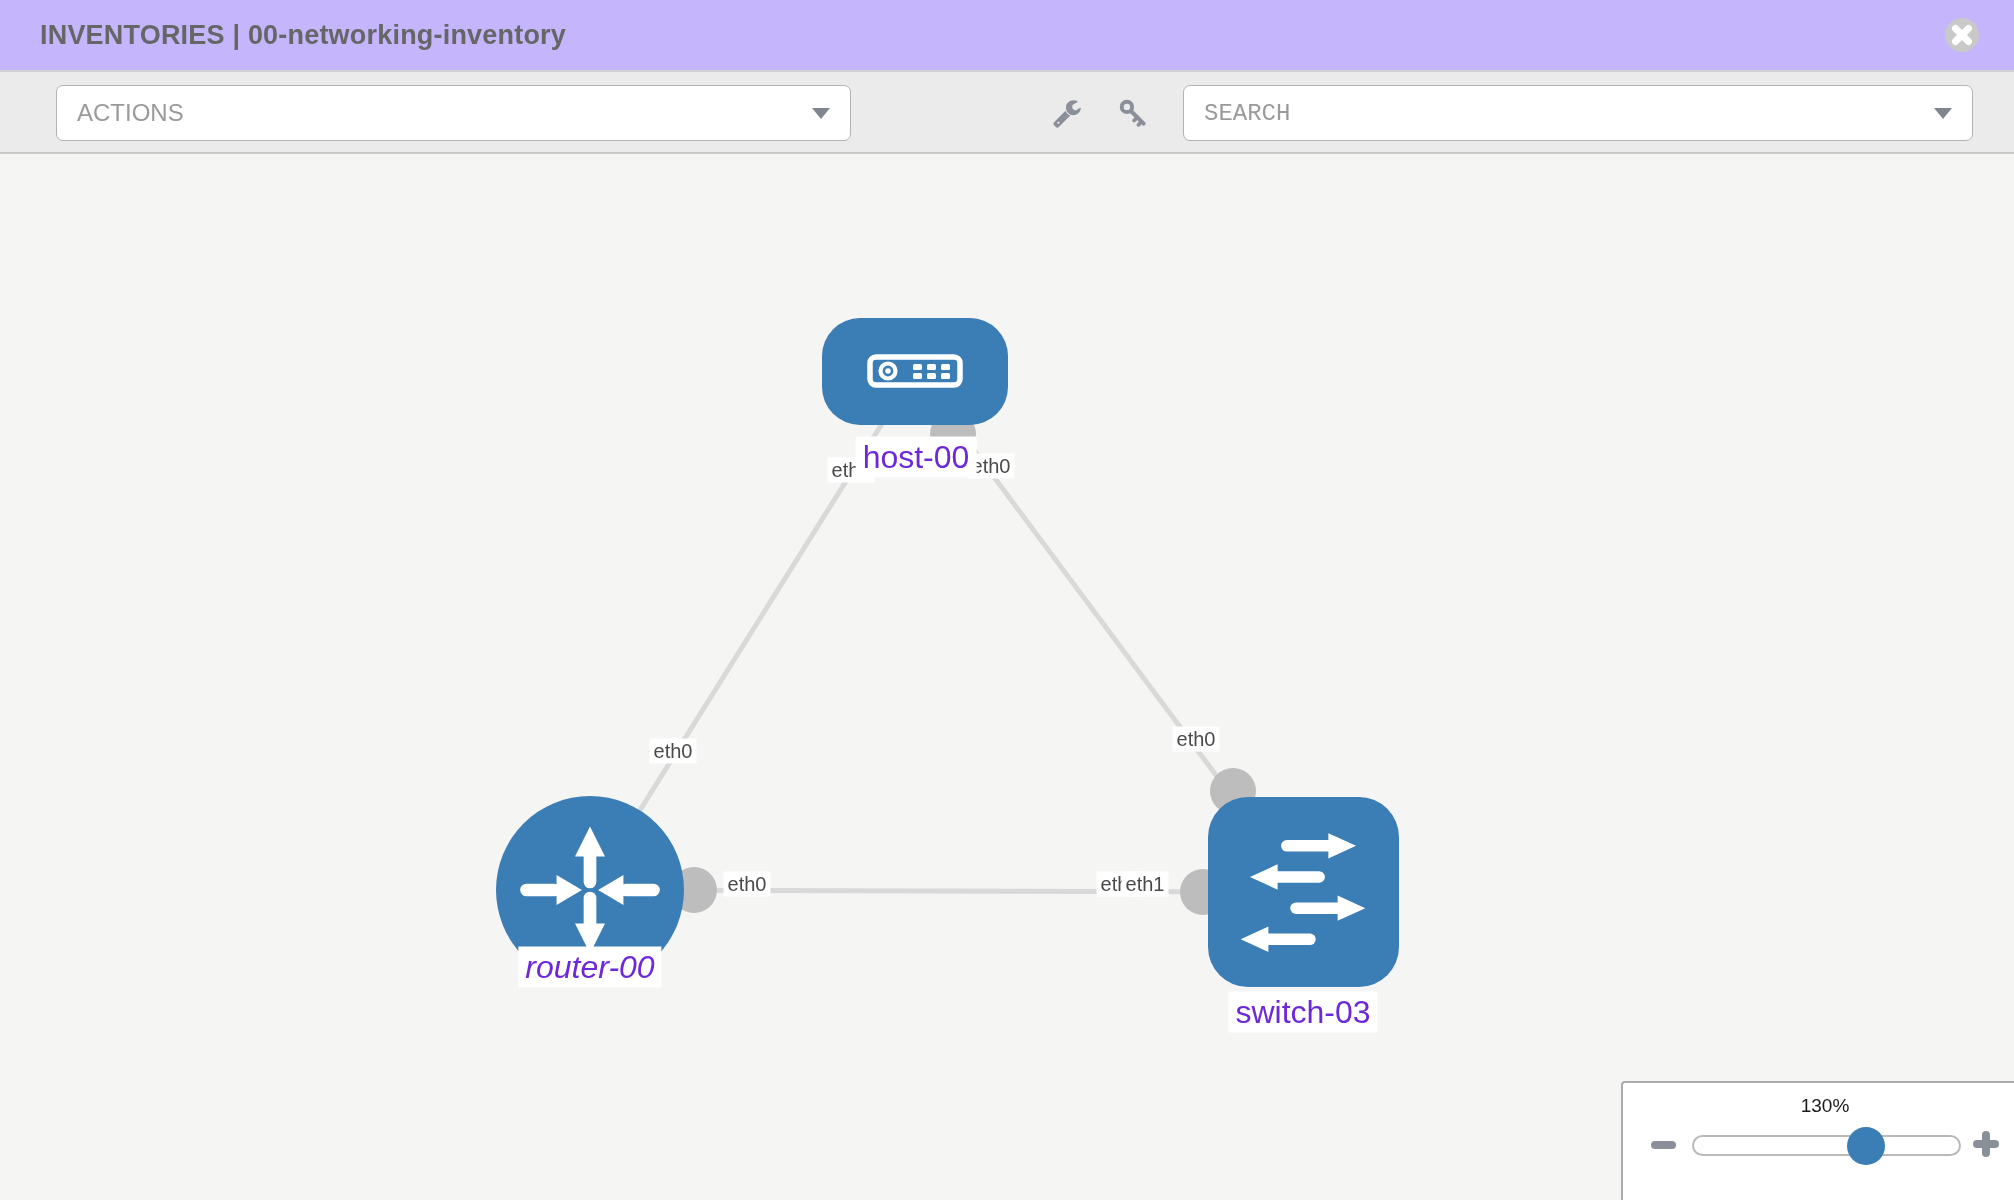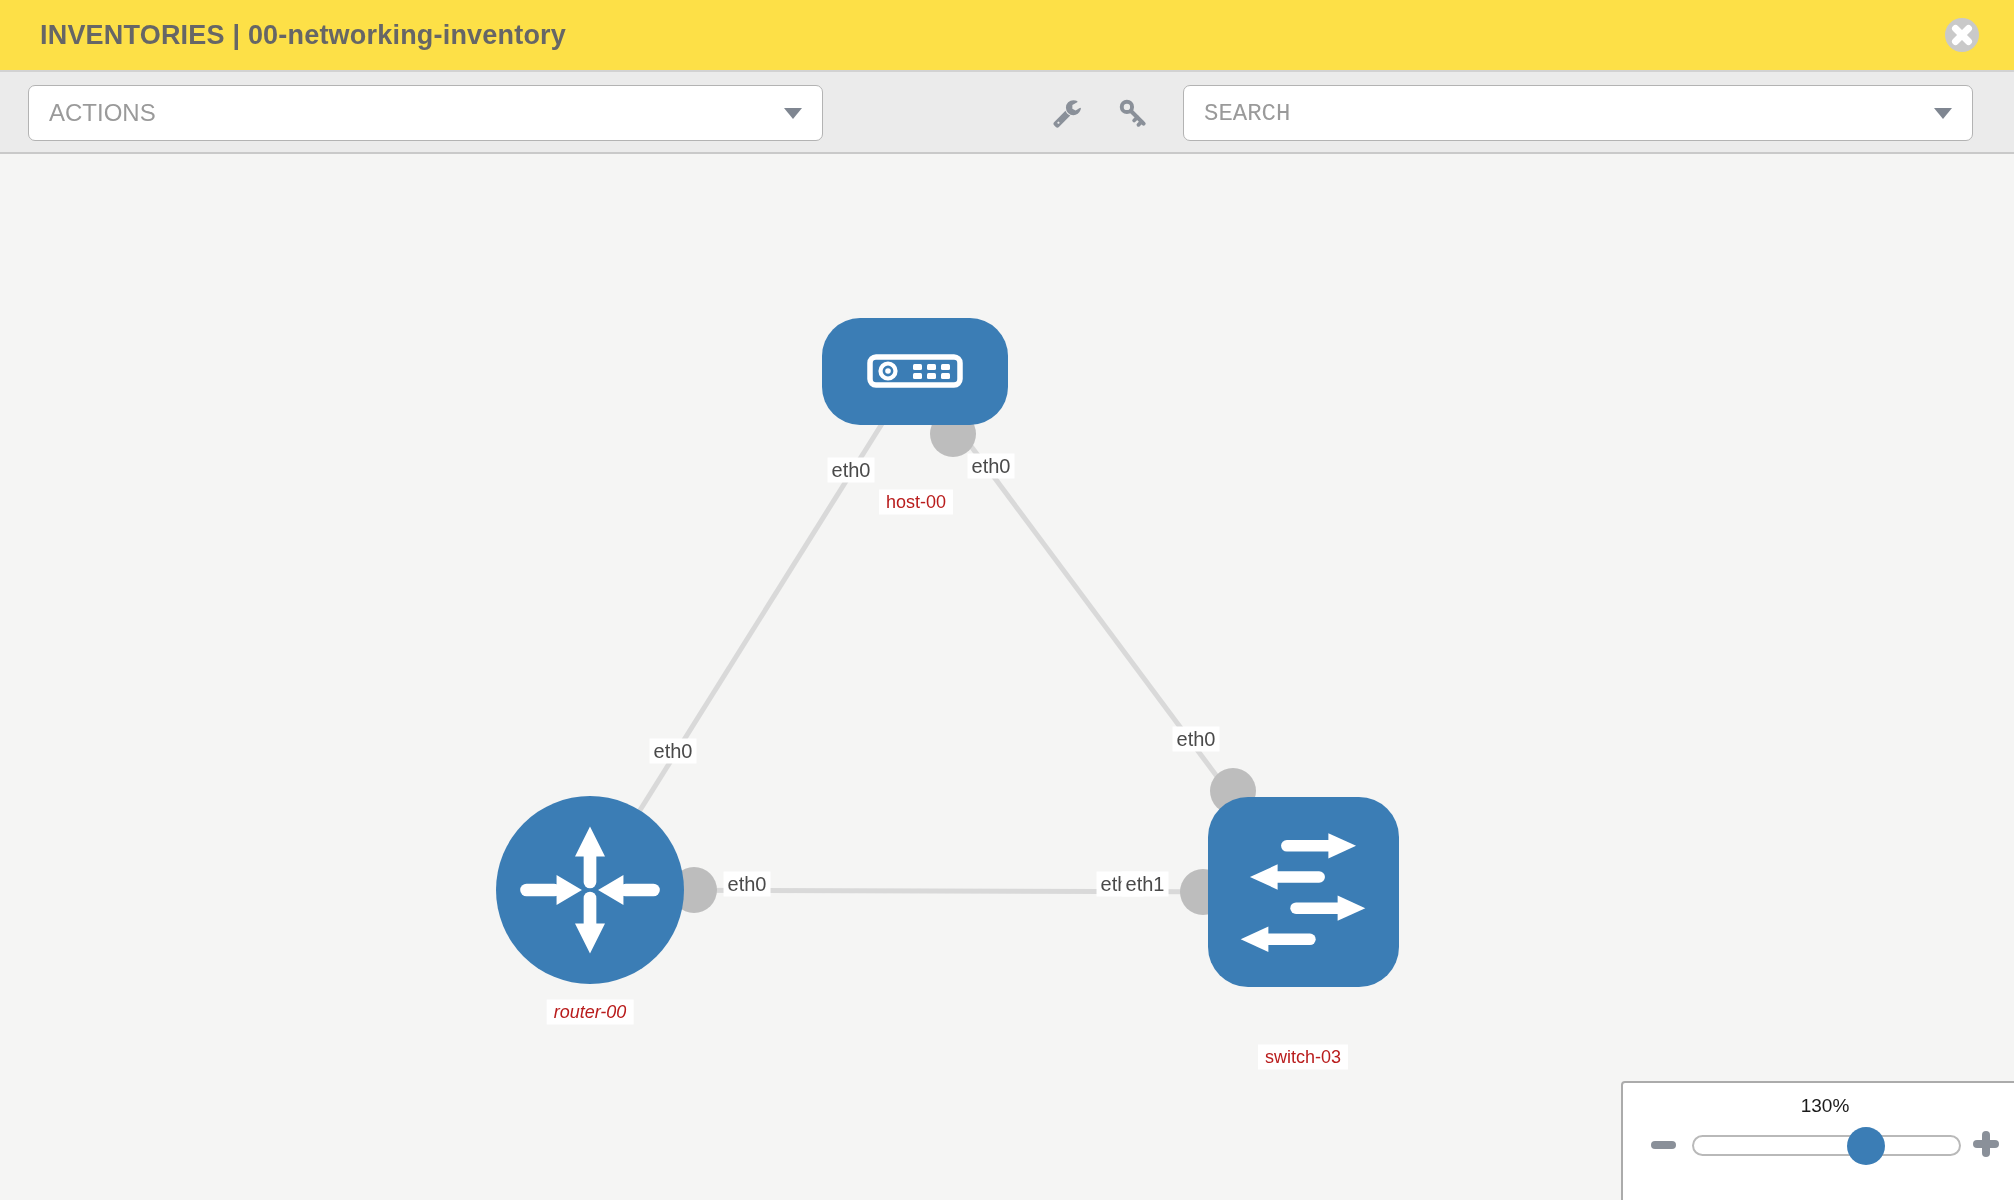--- a/index.html
+++ b/index.html
@@ -1,50 +1,50 @@
 <!DOCTYPE html>
 <html><head>
 <meta charset="utf-8">
 <style>
   * { margin:0; padding:0; box-sizing:border-box; }
   html,body { width:2014px; height:1200px; overflow:hidden; background:#fff;
               font-family:"Liberation Sans","DejaVu Sans",sans-serif; }
   .app { position:relative; width:2014px; height:1200px; }
 
   
-  .header { position:relative; height:72px; background:#fde047; border-bottom:2px solid #d2d2d2; }
+  .header { position:relative; height:72px; background:#c4b5fd; border-bottom:2px solid #d2d2d2; }
   .header .title { position:absolute; left:40px; top:0; height:70px; display:flex; align-items:center;
                    font-size:27px; font-weight:700; color:#666; letter-spacing:0.2px; }
   .close-btn { position:absolute; left:1944px; top:17px; width:36px; height:36px; cursor:pointer; }
 
   
   .toolbar { position:relative; height:82px; background:#ebebeb; border-bottom:2px solid #c9c9c9; }
   .select { position:absolute; top:13px; height:56px; background:#fff; border:1px solid #b3b3b3;
             border-radius:7px; display:flex; align-items:center; padding:0 20px;
             font-size:24px; color:#9a9a9a; cursor:pointer; }
   .select .caret { margin-left:auto; width:0; height:0; border-left:9px solid transparent;
                    border-right:9px solid transparent; border-top:11px solid #7f8691; }
-  .select.actions { left:28px; width:795px; }
+  .select.actions { left:56px; width:795px; }
   .select.search  { left:1183px; width:790px;font-family:Liberation Mono, monospace; }
   .tool { position:absolute; top:26px; width:30px; height:30px; cursor:pointer; }
   .tool.wrench { left:1052px; }
   .tool.key { left:1118px; }
 
   
   .canvas { position:relative; width:2014px; height:1046px; background:#f5f5f4; overflow:hidden; }
   #links-layer { position:absolute; left:0; top:0; }
 
   .node { position:absolute; background:#3b7db5; display:flex; align-items:center;
           justify-content:center; cursor:pointer; }
   .node--host   { border-radius:38px; }
   .node--router { border-radius:50%; }
   .node--switch { border-radius:40px; }
 
   .node-label { position:absolute; transform:translate(-50%,-50%); background:#fff;
-                color:#b91c1c; font-size:18px; padding:2px 7px; white-space:nowrap; z-index:6;margin-top:45px; }
+                color:#6d28d9; font-size:32px; padding:2px 7px; white-space:nowrap; z-index:6; }
   .iface-label { position:absolute; transform:translate(-50%,-50%); background:#fff;
                  color:#4a4a4a; font-size:20px; padding:1px 4px; white-space:nowrap; z-index:5; }
   .iface-label.over { z-index:7; }
 
   
   .zoom-panel { position:absolute; left:1621px; top:927px; width:420px; height:170px;
                 background:#fff; border:2px solid #ababab; border-radius:4px; z-index:10; }
   .zoom-level { position:absolute; left:152px; top:12px; width:100px; text-align:center;
                 font-size:19px; color:#1a1a1a; }
   .zoom-minus { position:absolute; left:28px; top:58px; width:25px; height:8px;

